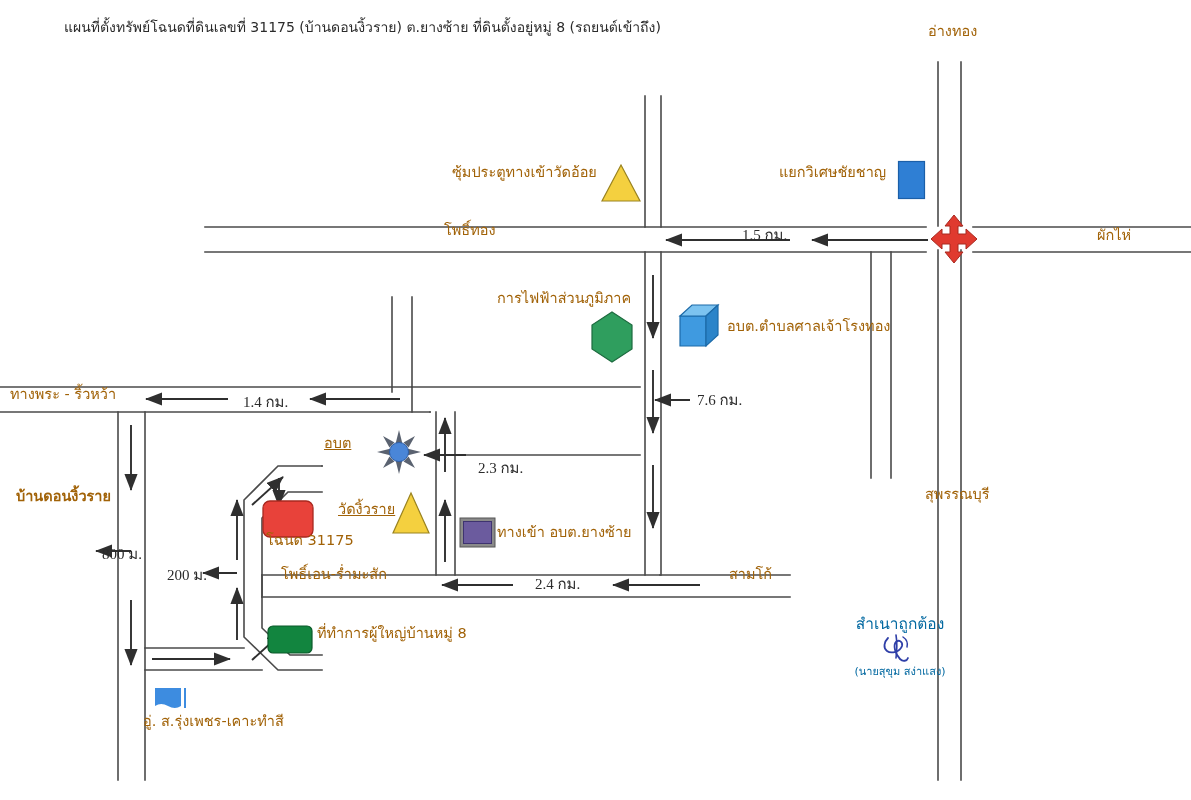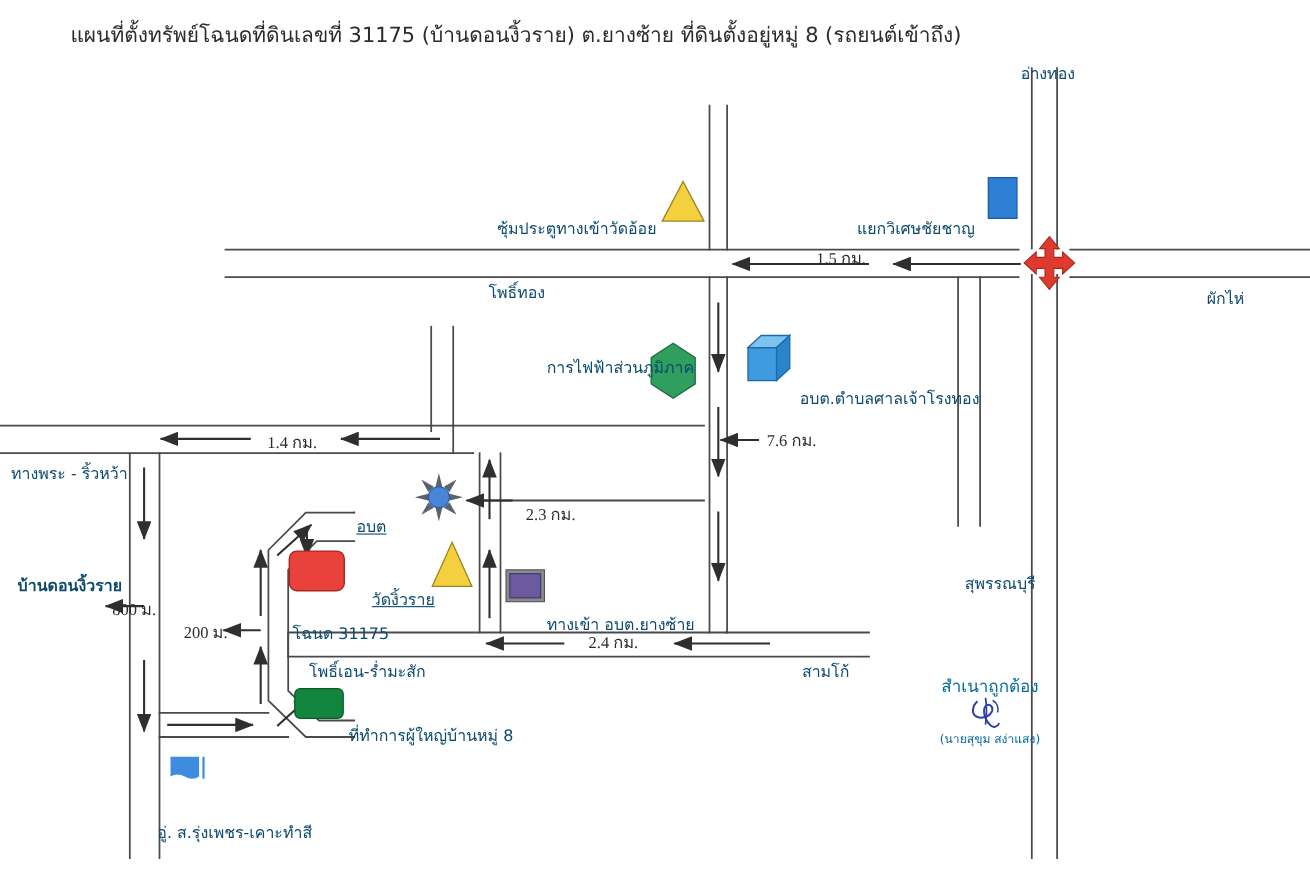--- a/index.html
+++ b/index.html
@@ -14,36 +14,35 @@
     height:800px;
     background:#ffffff;
     overflow:hidden;
   }
   #map-svg{position:absolute;left:0;top:0;width:1191px;height:800px;}
 
   .lbl{
     position:absolute;
     font-family:"DejaVu Sans","Liberation Sans",sans-serif;
     font-size:14.5px;
-    color:#0c4a6e;
+    color:#a16207;
     white-space:nowrap;
     line-height:1.25;
-    margin-top:37px;
   }
   .dim{
     position:absolute;
     font-family:"Liberation Serif","DejaVu Serif",serif;
     font-size:15px;
     color:#2b2b2b;
     white-space:nowrap;
   }
   #doc-title{
     position:absolute;
     left:64px; top:16px;
-    font-size:19px;
+    font-size:14px;
     color:#2b2b2b;
     white-space:nowrap;
   }
   
   #cert{
     position:absolute;
     left:800px; top:616px;
     width:200px;
     text-align:center;
     color:#0369a1;
@@ -238,21 +237,21 @@
   <div class="lbl" style="left:928px;top:22px;">อ่างทอง</div>
   <div class="lbl" style="left:452px;top:163px;">ซุ้มประตูทางเข้าวัดอ้อย</div>
   <div class="lbl" style="left:779px;top:163px;">แยกวิเศษชัยชาญ</div>
   <div class="lbl" style="left:444px;top:221px;">โพธิ์ทอง</div>
   <div class="lbl" style="left:1097px;top:226px;">ผักไห่</div>
   <div class="lbl" style="left:497px;top:289px;">การไฟฟ้าส่วนภูมิภาค</div>
   <div class="lbl" style="left:727px;top:317px;">อบต.ตำบลศาลเจ้าโรงทอง</div>
   <div class="lbl" style="left:10px;top:385px;">ทางพระ - ริ้วหว้า</div>
   <div class="lbl" style="left:324px;top:434px;text-decoration:underline;">อบต</div>
   <div class="lbl" style="left:16px;top:487px;font-weight:bold;">บ้านดอนงิ้วราย</div>
-  <div class="lbl" style="left:877px;top:485px;">สุพรรณบุรี</div>
+  <div class="lbl" style="left:925px;top:485px;">สุพรรณบุรี</div>
   <div class="lbl" style="left:338px;top:500px;text-decoration:underline;">วัดงิ้วราย</div>
   <div class="lbl" style="left:266px;top:531px;">โฉนด 31175</div>
   <div class="lbl" style="left:497px;top:523px;">ทางเข้า อบต.ยางซ้าย</div>
   <div class="lbl" style="left:281px;top:565px;">โพธิ์เอน-ร่ำมะสัก</div>
   <div class="lbl" style="left:729px;top:565px;">สามโก้</div>
   <div class="lbl" style="left:317px;top:624px;">ที่ทำการผู้ใหญ่บ้านหมู่ 8</div>
   <div class="lbl" style="left:143px;top:712px;">อู่. ส.รุ่งเพชร-เคาะทำสี</div>
 
   <div class="dim" style="left:742px;top:223px;">1.5 กม.</div>
   <div class="dim" style="left:697px;top:388px;">7.6 กม.</div>

